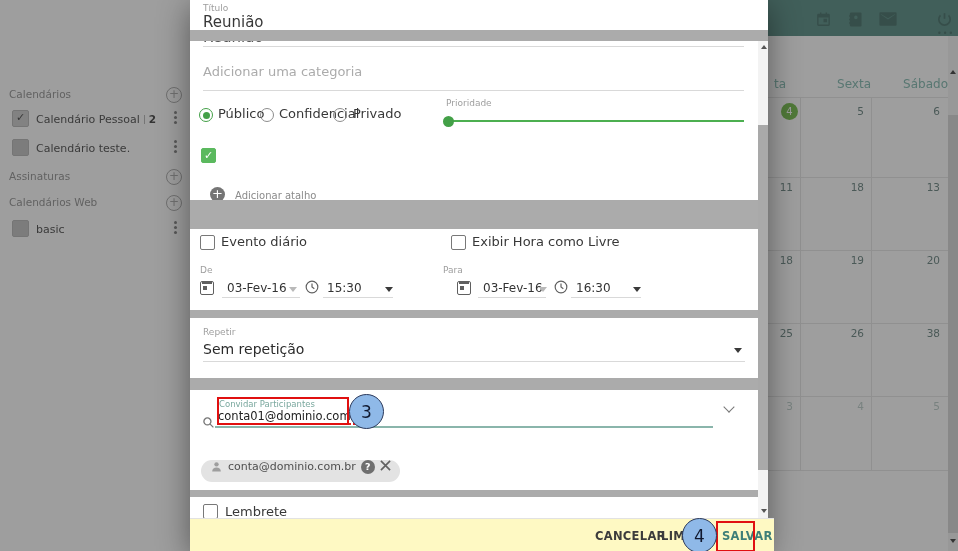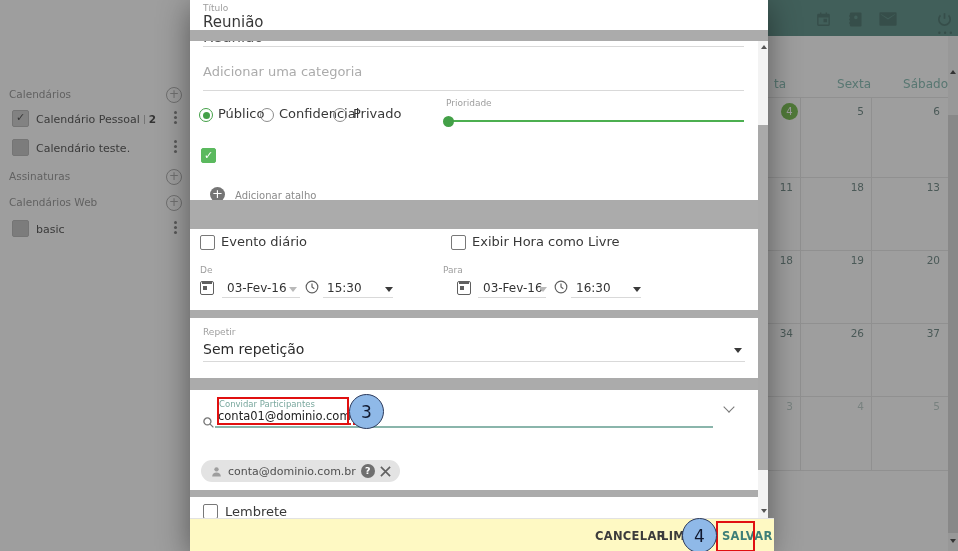--- a/index.html
+++ b/index.html
@@ -55,21 +55,21 @@
   .cbx{position:absolute;width:13px;height:13px;border:1.7px solid #787878;border-radius:2px;background:#fff}
   .cbx.on{background:#5bb95e;border-color:#5bb95e;color:#fff;font-size:11px;line-height:13px;text-align:center;font-weight:bold}
   .minical{width:12px;height:12px;border:1.4px solid #5f5f5f;border-radius:2px;position:absolute}
   .minical i{position:absolute;left:2px;top:4px;width:4px;height:4px;background:#5f5f5f}
   .minical b{position:absolute;left:1px;top:-1px;right:1px;height:2.5px;background:#5f5f5f}
   .dtxt{font-size:12px;color:#333}
   .footer{position:absolute;left:0;top:518px;width:584px;height:33px;background:#fef9c3;border-top:1px solid #e2e2e2}
   .fbtn{position:absolute;top:10px;font-size:11.5px;font-weight:bold;letter-spacing:.3px;color:#3c3c3c;cursor:pointer}
   .dlg-sb{position:absolute;right:0;top:0;width:10px;height:477px;background:#f3f3f3}
   .dlg-sb-thumb{position:absolute;right:0;top:84px;width:10px;height:345px;background:#a9a9a9}
-  .chip{position:absolute;display:inline-flex;align-items:center;height:22px;border-radius:11px;
+  .chip{position:absolute;display:inline-flex;height:22px;border-radius:11px;
         background:#e3e3e3;padding:0 9px;gap:5px}
   .chip-txt{font-size:11px;color:#4f4f4f}
   .helpcirc{width:14px;height:14px;border-radius:50%;background:#6f6f6f;color:#fff;font-size:9.5px;
             line-height:14px;text-align:center;font-weight:bold}
   
   .ann-box{position:absolute;border:2px solid #e01010;z-index:20}
   .ann-circ{position:absolute;width:35px;height:35px;border-radius:50%;background:#8fb9e8;border:1.5px solid #2c3a5c;
             z-index:21;color:#10182e;font-size:17px;text-align:center;line-height:34px;box-sizing:border-box}
   svg{display:block}
 </style>
@@ -151,23 +151,23 @@
 
 <span class="today-circ">4</span>
 <span class="daynum" style="left:834px;top:105px">5</span>
 <span class="daynum" style="left:910px;top:105px">6</span>
 <span class="daynum" style="left:763px;top:181px">11</span>
 <span class="daynum" style="left:834px;top:181px">18</span>
 <span class="daynum" style="left:910px;top:181px">13</span>
 <span class="daynum" style="left:763px;top:254px">18</span>
 <span class="daynum" style="left:834px;top:254px">19</span>
 <span class="daynum" style="left:910px;top:254px">20</span>
-<span class="daynum" style="left:763px;top:327px">34</span>
+<span class="daynum" style="left:763px;top:327px">25</span>
 <span class="daynum" style="left:834px;top:327px">26</span>
-<span class="daynum" style="left:910px;top:327px">37</span>
+<span class="daynum" style="left:910px;top:327px">38</span>
 <span class="daynum next" style="left:763px;top:400px">3</span>
 <span class="daynum next" style="left:834px;top:400px">4</span>
 <span class="daynum next" style="left:910px;top:400px">5</span>
 
 <div class="pagesb"></div>
 <div class="pagesb-thumb"></div>
 <div class="abs tri-up-s" style="left:950px;top:70px"></div>
 <div class="abs tri-dn-s" style="left:950px;top:539px"></div>
 
 <div class="overlay"></div>

